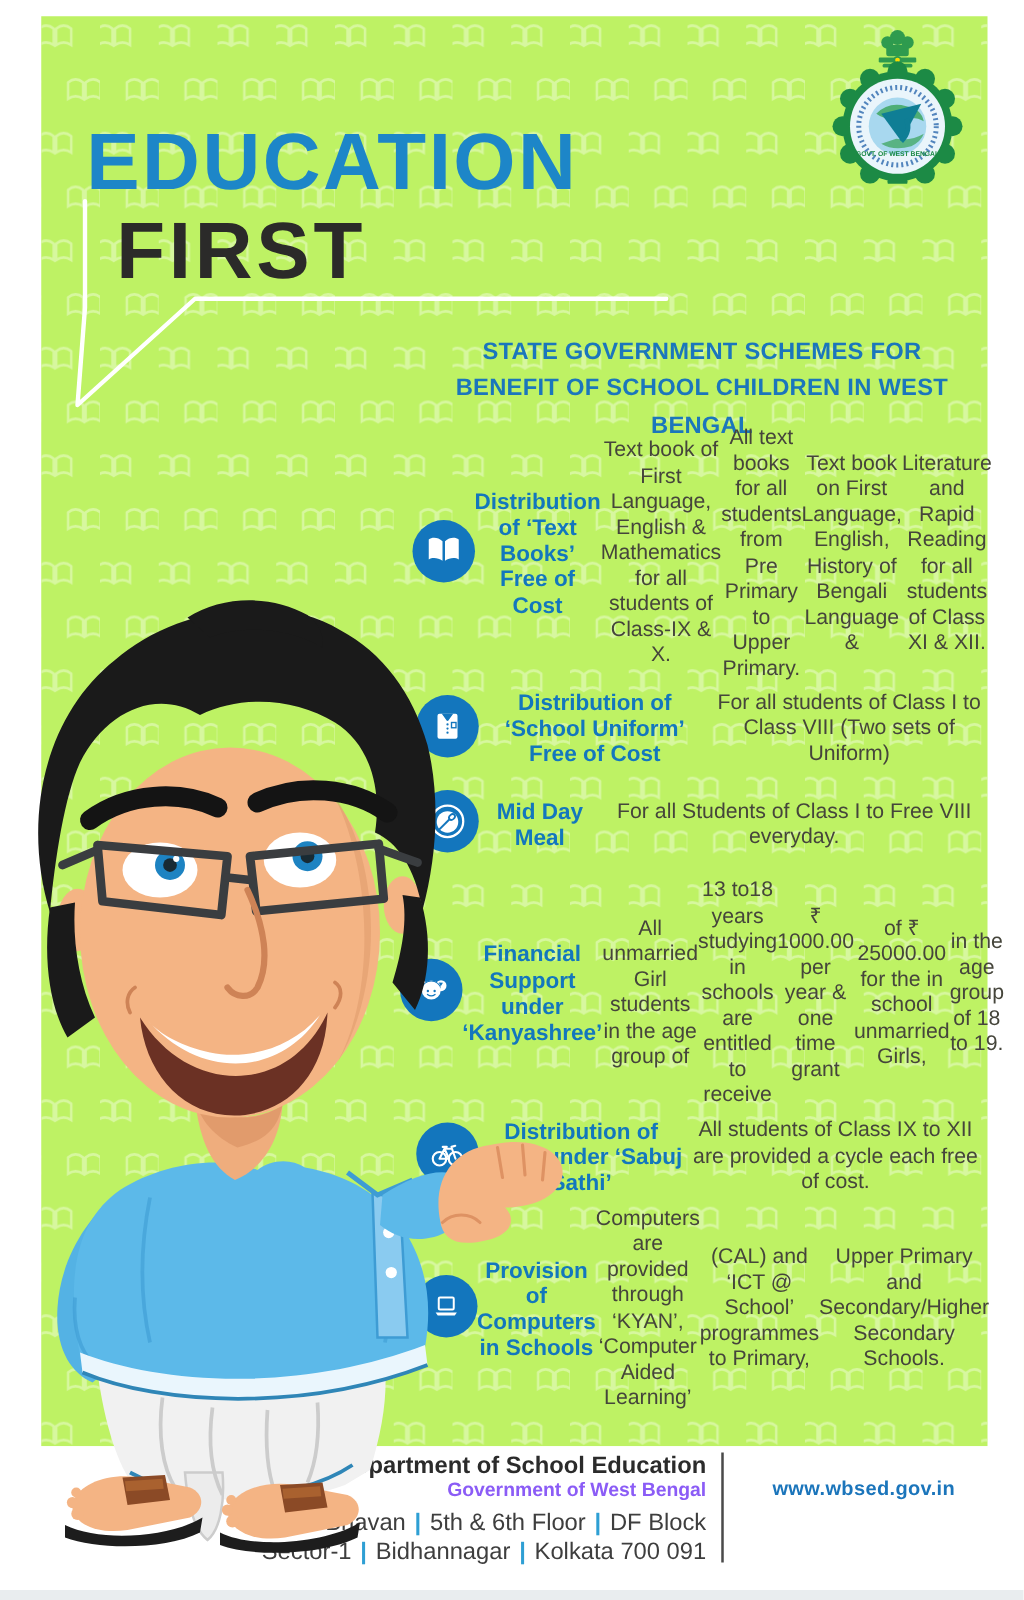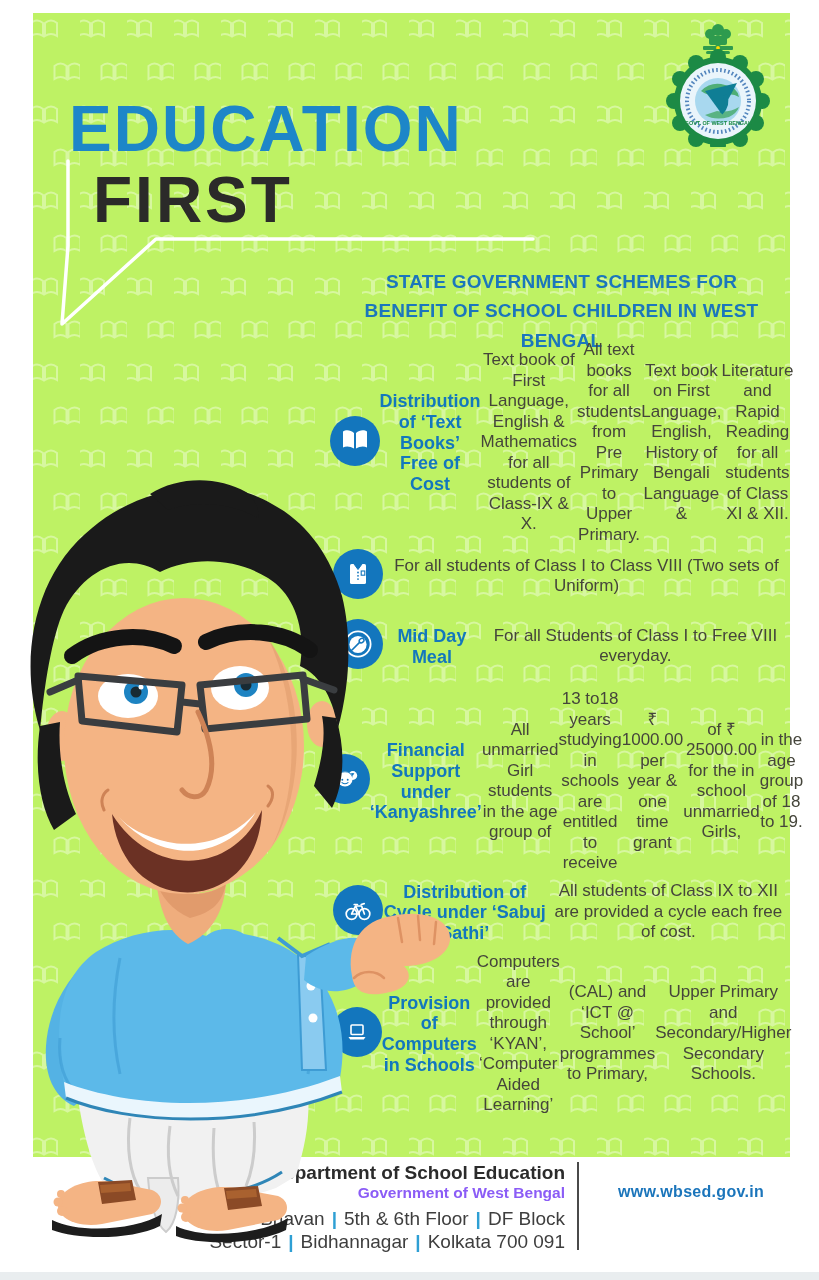--- a/index.html
+++ b/index.html
@@ -124,20 +124,21 @@
           <svg width="30" height="30" viewBox="0 0 30 30">
             <rect x="7" y="5" width="16" height="20" rx="1.6" fill="#fff"></rect>
             <path d="M11,5 L15,10.5 L19,5 Z" fill="#1376BD"></path>
             <path d="M11,5 L15,10.5 M19,5 L15,10.5" stroke="#1376BD" stroke-width="1"></path>
             <rect x="18.2" y="12" width="3.6" height="4.2" fill="none" stroke="#1376BD" stroke-width="1.1"></rect>
             <circle cx="15" cy="13.5" r="0.9" fill="#1376BD"></circle>
             <circle cx="15" cy="16.8" r="0.9" fill="#1376BD"></circle>
             <circle cx="15" cy="20.1" r="0.9" fill="#1376BD"></circle>
           </svg>
         </div>
+        <div class="scheme-title">Distribution of ‘School Uniform’ Free of Cost</div>
         <div class="scheme-line">For all students of Class I to Class VIII (Two sets of Uniform)</div>
       </div>
 
       <div class="scheme scheme-2">
         <div class="icon-circle">
           <svg width="30" height="30" viewBox="0 0 30 30">
             <circle cx="15" cy="15" r="12.6" fill="none" stroke="#fff" stroke-width="1.8"></circle>
             <circle cx="15" cy="15.5" r="8.6" fill="#fff"></circle>
             <ellipse cx="18.6" cy="11.6" rx="2.6" ry="2" transform="rotate(-40 18.6 11.6)" fill="none" stroke="#1376BD" stroke-width="1.4"></ellipse>
             <path d="M8.5,21.5 L16.6,13.4" stroke="#1376BD" stroke-width="1.6" stroke-linecap="round"></path>

